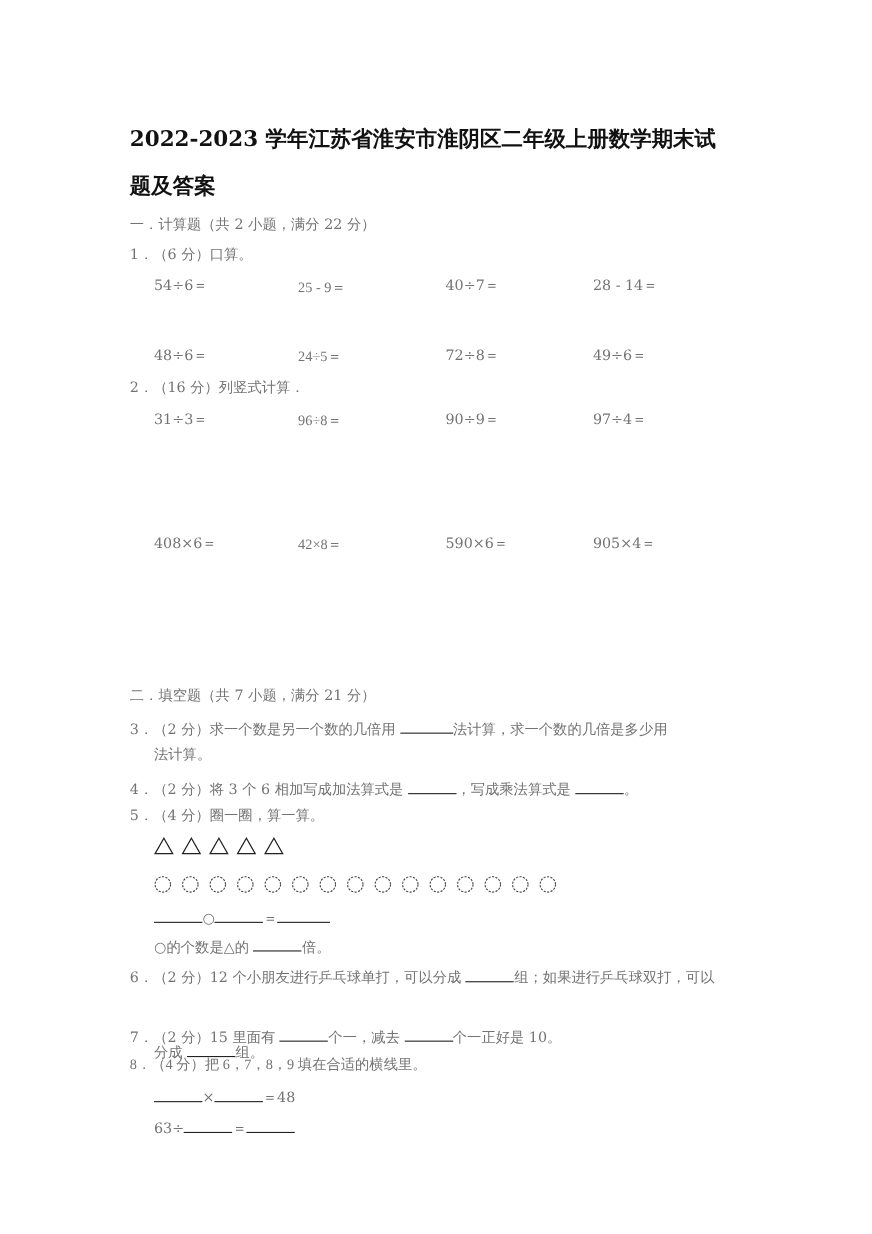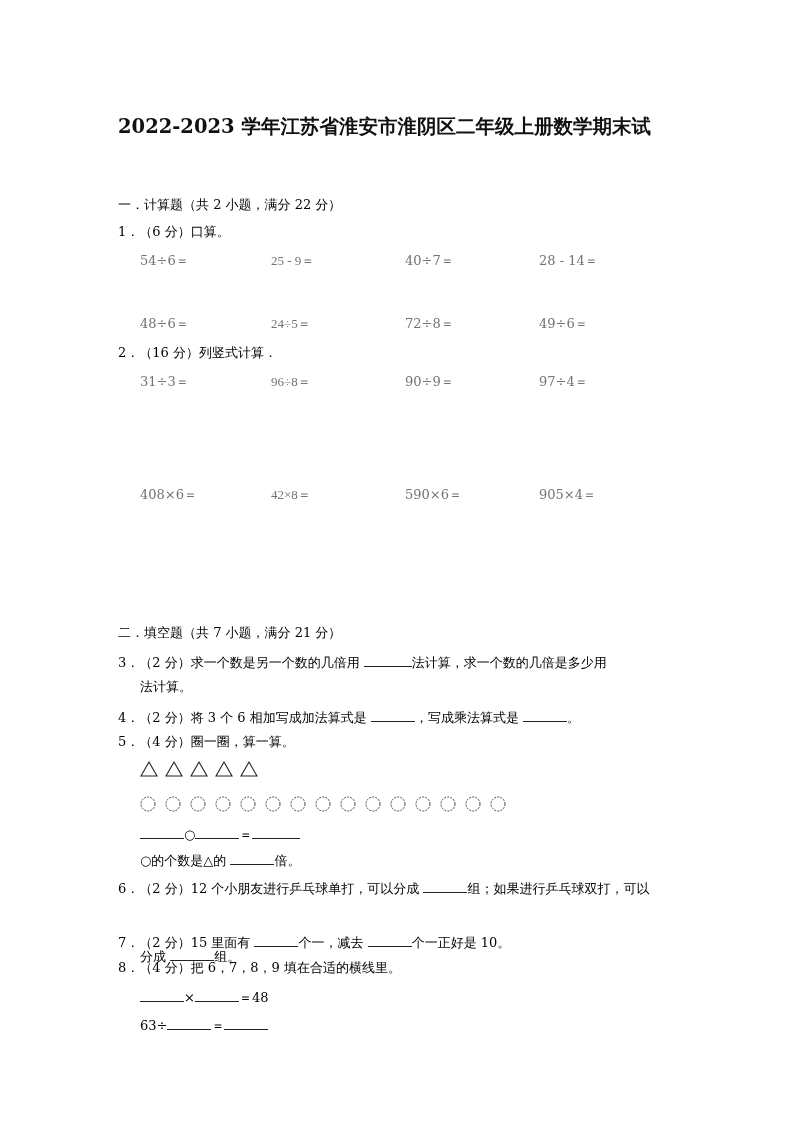--- a/index.html
+++ b/index.html
@@ -10,36 +10,37 @@
   }
   .page { position: absolute; left: 0; top: 16px; width: 793px; height: 1113px; }
   .title {
     position: absolute; left: 118px; width: 570px;
     font-family: "DejaVu Serif", "Liberation Serif", serif;
     font-weight: bold; font-size: 19.5px; color: #111; line-height: 22px;
     white-space: nowrap;
   }
   .line {
     position: absolute; left: 118px; font-size: 13px; line-height: 16px;
-    white-space: nowrap; color: #000000;
+    white-space: nowrap; color: #737373;
   }
   .ind { left: 140px; }
   .row { position: absolute; left: 0; width: 793px; height: 16px; font-size: 13px; line-height: 16px; color: #737373; }
   .row span { position: absolute; white-space: nowrap; }
   .c1 { left: 140px; } .c2 { left: 271px; font-family: Liberation Serif, serif; } .c3 { left: 405px; } .c4 { left: 539px; }
   .blank { display: inline-block; border-bottom: 1px solid #222; height: 13px; vertical-align: baseline; }
   .b44 { width: 44px; } .b48 { width: 48px; }
   .shapes { position: absolute; left: 140px; font-size: 17px; color: #222; letter-spacing: 4px; white-space: nowrap; }
 </style>
 </head>
 <body>
 
 <div class="page">
 
   <div class="title" style="top:100px;">2022-2023 学年江苏省淮安市淮阴区二年级上册数学期末试</div>
+  <div class="title" style="top:142px;">题及答案</div>
 
   <div class="line" style="top:181px;">一．计算题（共 2 小题，满分 22 分）</div>
   <div class="line" style="top:208px;">1．（6 分）口算。</div>
 
   <div class="row" style="top:237px;">
     <span class="c1">54÷6＝</span>
     <span class="c2">25 - 9＝</span>
     <span class="c3">40÷7＝</span>
     <span class="c4">28 - 14＝</span>
   </div>
@@ -122,21 +123,21 @@
     <span>6．（2 分）12 个小朋友进行乒乓球单打，可以分成 </span><span class="blank b44"></span><span>组；如果进行乒乓球双打，可以</span>
   </div>
   <div class="line ind" style="top:889px;margin-top:42px;">
     <span>分成 </span><span class="blank b44"></span><span>组。</span>
   </div>
 
   <div class="line" style="top:917px;">
     <span>7．（2 分）15 里面有 </span><span class="blank b44"></span><span>个一，减去 </span><span class="blank b44"></span><span>个一正好是 10。</span>
   </div>
 
-  <div class="line" style="top:944px;">8．（4 分）把 6，7，8，9 填在合适的横线里。</div>
+  <div class="line" style="top:944px;font-family:Liberation Serif, serif;">8．（4 分）把 6，7，8，9 填在合适的横线里。</div>
 
   <div class="line ind" style="top:972px;">
     <span class="blank b44"></span><span>×</span><span class="blank b44"></span><span>＝48</span>
   </div>
   <div class="line ind" style="top:1000px;">
     <span>63÷</span><span class="blank b44"></span><span>＝</span><span class="blank b44"></span>
   </div>
 
 </div>
 

